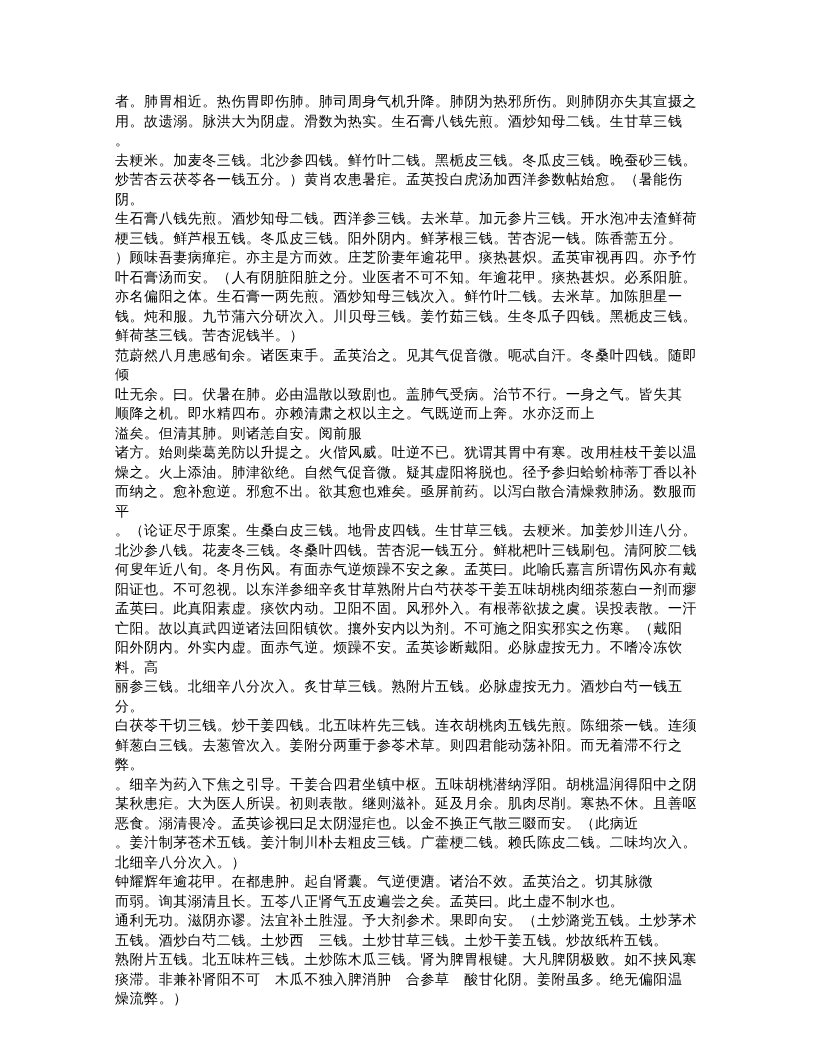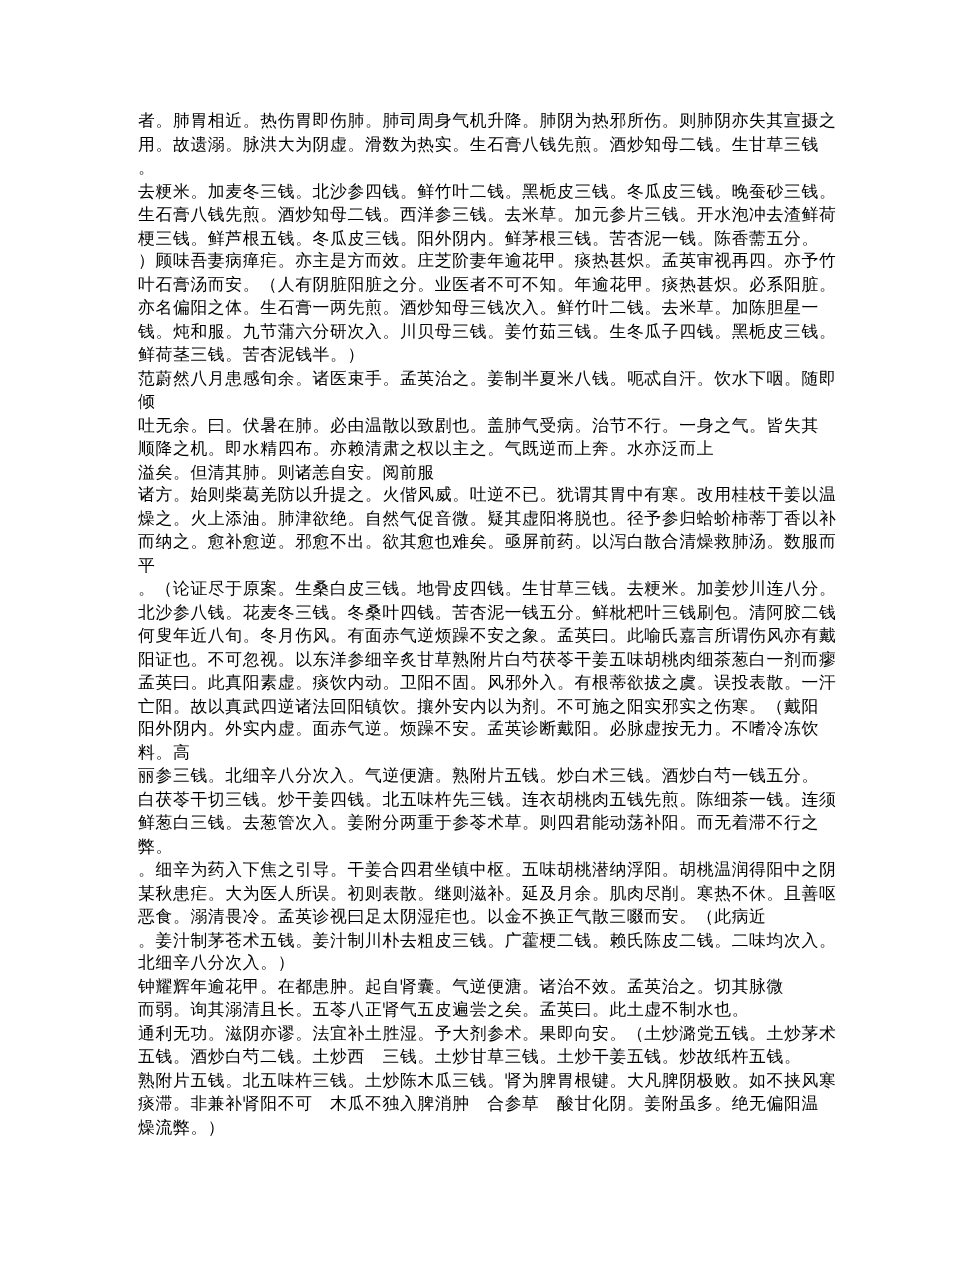--- a/index.html
+++ b/index.html
@@ -37,43 +37,44 @@
 </style>
 </head>
 <body>
 
 <div class="page">
   <div class="doc">
       <div class="line">者。肺胃相近。热伤胃即伤肺。肺司周身气机升降。肺阴为热邪所伤。则肺阴亦失其宣摄之</div>
       <div class="line">用。故遗溺。脉洪大为阴虚。滑数为热实。生石膏八钱先煎。酒炒知母二钱。生甘草三钱</div>
       <div class="line">。</div>
       <div class="line">去粳米。加麦冬三钱。北沙参四钱。鲜竹叶二钱。黑栀皮三钱。冬瓜皮三钱。晚蚕砂三钱。</div>
+      <div class="line">炒苦杏云茯苓各一钱五分。）黄肖农患暑疟。孟英投白虎汤加西洋参数帖始愈。（暑能伤阴。</div>
       <div class="line">生石膏八钱先煎。酒炒知母二钱。西洋参三钱。去米草。加元参片三钱。开水泡冲去渣鲜荷</div>
       <div class="line">梗三钱。鲜芦根五钱。冬瓜皮三钱。阳外阴内。鲜茅根三钱。苦杏泥一钱。陈香薷五分。</div>
       <div class="line">）顾味吾妻病瘅疟。亦主是方而效。庄芝阶妻年逾花甲。痰热甚炽。孟英审视再四。亦予竹</div>
       <div class="line">叶石膏汤而安。（人有阴脏阳脏之分。业医者不可不知。年逾花甲。痰热甚炽。必系阳脏。</div>
       <div class="line">亦名偏阳之体。生石膏一两先煎。酒炒知母三钱次入。鲜竹叶二钱。去米草。加陈胆星一</div>
       <div class="line">钱。炖和服。九节蒲六分研次入。川贝母三钱。姜竹茹三钱。生冬瓜子四钱。黑栀皮三钱。</div>
       <div class="line">鲜荷茎三钱。苦杏泥钱半。）</div>
-      <div class="line">范蔚然八月患感旬余。诸医束手。孟英治之。姜制半夏米八钱。呃忒自汗。饮水下咽。随即倾</div>
+      <div class="line">范蔚然八月患感旬余。诸医束手。孟英治之。见其气促音微。呃忒自汗。冬桑叶四钱。随即倾</div>
       <div class="line">吐无余。曰。伏暑在肺。必由温散以致剧也。盖肺气受病。治节不行。一身之气。皆失其</div>
       <div class="line">顺降之机。即水精四布。亦赖清肃之权以主之。气既逆而上奔。水亦泛而上</div>
       <div class="line">溢矣。但清其肺。则诸恙自安。阅前服</div>
       <div class="line">诸方。始则柴葛羌防以升提之。火偕风威。吐逆不已。犹谓其胃中有寒。改用桂枝干姜以温</div>
       <div class="line">燥之。火上添油。肺津欲绝。自然气促音微。疑其虚阳将脱也。径予参归蛤蚧柿蒂丁香以补</div>
       <div class="line">而纳之。愈补愈逆。邪愈不出。欲其愈也难矣。亟屏前药。以泻白散合清燥救肺汤。数服而</div>
       <div class="line">平</div>
       <div class="line">。（论证尽于原案。生桑白皮三钱。地骨皮四钱。生甘草三钱。去粳米。加姜炒川连八分。</div>
       <div class="line">北沙参八钱。花麦冬三钱。冬桑叶四钱。苦杏泥一钱五分。鲜枇杷叶三钱刷包。清阿胶二钱</div>
       <div class="line">何叟年近八旬。冬月伤风。有面赤气逆烦躁不安之象。孟英曰。此喻氏嘉言所谓伤风亦有戴</div>
       <div class="line">阳证也。不可忽视。以东洋参细辛炙甘草熟附片白芍茯苓干姜五味胡桃肉细茶葱白一剂而瘳</div>
       <div class="line">孟英曰。此真阳素虚。痰饮内动。卫阳不固。风邪外入。有根蒂欲拔之虞。误投表散。一汗</div>
       <div class="line">亡阳。故以真武四逆诸法回阳镇饮。攘外安内以为剂。不可施之阳实邪实之伤寒。（戴阳</div>
       <div class="line">阳外阴内。外实内虚。面赤气逆。烦躁不安。孟英诊断戴阳。必脉虚按无力。不嗜冷冻饮料。高</div>
-      <div class="line">丽参三钱。北细辛八分次入。气逆便溏。熟附片五钱。炒白术三钱。酒炒白芍一钱五分。</div>
+      <div class="line">丽参三钱。北细辛八分次入。炙甘草三钱。熟附片五钱。必脉虚按无力。酒炒白芍一钱五分。</div>
       <div class="line">白茯苓干切三钱。炒干姜四钱。北五味杵先三钱。连衣胡桃肉五钱先煎。陈细茶一钱。连须</div>
       <div class="line">鲜葱白三钱。去葱管次入。姜附分两重于参苓术草。则四君能动荡补阳。而无着滞不行之弊。</div>
       <div class="line">。细辛为药入下焦之引导。干姜合四君坐镇中枢。五味胡桃潜纳浮阳。胡桃温润得阳中之阴</div>
       <div class="line">某秋患疟。大为医人所误。初则表散。继则滋补。延及月余。肌肉尽削。寒热不休。且善呕</div>
       <div class="line">恶食。溺清畏冷。孟英诊视曰足太阴湿疟也。以金不换正气散三啜而安。（此病近</div>
       <div class="line">。姜汁制茅苍术五钱。姜汁制川朴去粗皮三钱。广藿梗二钱。赖氏陈皮二钱。二味均次入。</div>
       <div class="line">北细辛八分次入。）</div>
       <div class="line">钟耀辉年逾花甲。在都患肿。起自肾囊。气逆便溏。诸治不效。孟英治之。切其脉微</div>
       <div class="line">而弱。询其溺清且长。五苓八正肾气五皮遍尝之矣。孟英曰。此土虚不制水也。</div>
       <div class="line">通利无功。滋阴亦谬。法宜补土胜湿。予大剂参术。果即向安。（土炒潞党五钱。土炒茅术</div>

